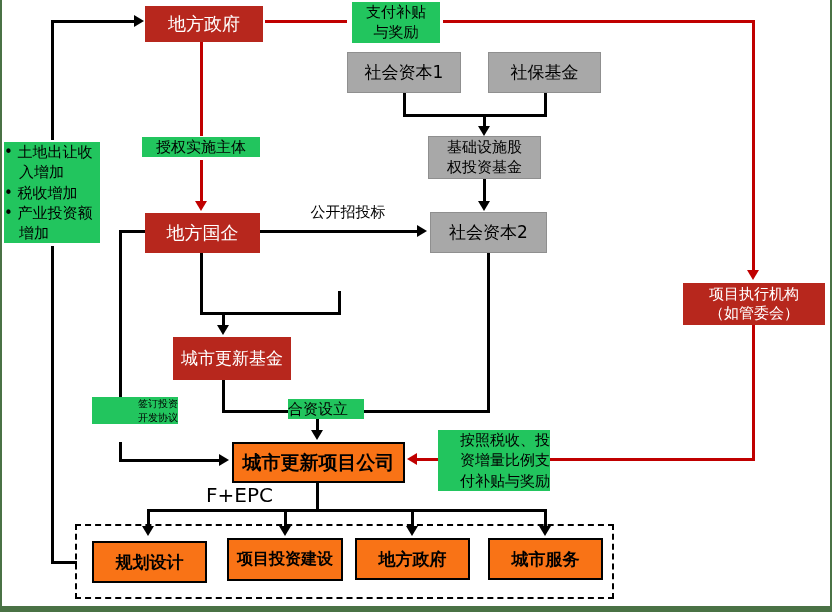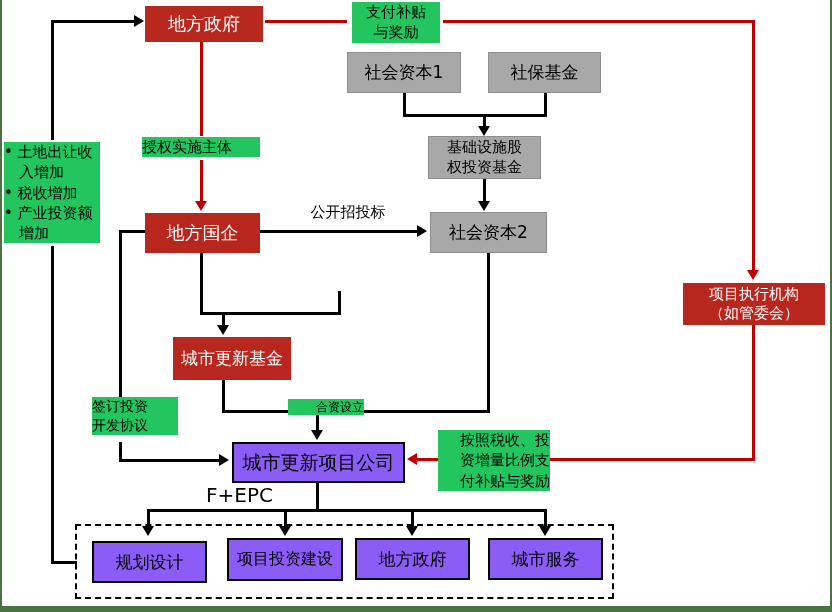--- a/index.html
+++ b/index.html
@@ -4,21 +4,21 @@
 <style>
   html,body{margin:0;padding:0;background:#fff;}
   #canvas{
     position:relative;width:832px;height:612px;background:#fff;overflow:hidden;
     font-family:"DejaVu Sans","Liberation Sans",sans-serif;color:#000;
   }
   .box{position:absolute;display:flex;align-items:center;justify-content:center;
        text-align:center;white-space:pre-line;line-height:1.3;box-sizing:border-box;}
   .red-box{background:#b7271d;color:#fff;}
   .gray-box{background:#a8a8a8;border:1px solid #8f8f8f;color:#000;}
-  .white-box{background:#8b5cf6;border:2px solid #000;color:#000;}
+  .white-box{background:#f97316;border:2px solid #000;color:#000;font-weight:bold;}
   .dashed-box{position:absolute;border:2px dashed #000;box-sizing:border-box;background:transparent;}
   .ln{position:absolute;background:#000;}
   .lnr{position:absolute;background:#c00000;}
   .tri{position:absolute;width:0;height:0;}
   .tri-r{border-top:6px solid transparent;border-bottom:6px solid transparent;border-left:10px solid #000;}
   .tri-d{border-left:6px solid transparent;border-right:6px solid transparent;border-top:10px solid #000;}
   .tri-d-red{border-left:6px solid transparent;border-right:6px solid transparent;border-top:10px solid #c00000;}
   .tri-l-red{border-top:6px solid transparent;border-bottom:6px solid transparent;border-right:10px solid #c00000;}
   .lbl{position:absolute;white-space:pre-line;line-height:1.35;color:#000;}
   .lbl.mask{background:#22c55e;}
@@ -126,25 +126,25 @@
 （如管委会）</div>
 
   <div class="dashed-box" style="left:75px;top:524px;width:539px;height:75px;"></div>
   <div class="box white-box" style="left:92px;top:541px;width:115px;height:42px;font-size:17px;">规划设计</div>
   <div class="box white-box" style="left:227px;top:538px;width:116px;height:43px;font-size:16px;">项目投资建设</div>
   <div class="box white-box" style="left:355px;top:538px;width:115px;height:42px;font-size:17px;">地方政府</div>
   <div class="box white-box" style="left:488px;top:538px;width:115px;height:42px;font-size:17px;">城市服务</div>
 
   <div class="lbl mask" style="left:352px;top:2px;width:88px;font-size:15px;text-align:center;">支付补贴
 与奖励</div>
-  <div class="lbl mask" style="left:142px;top:137px;width:118px;font-size:15px;">授权实施主体</div>
+  <div class="lbl mask" style="left:142px;top:137px;width:118px;font-size:15px;text-align:center;">授权实施主体</div>
   <div class="lbl" style="left:303px;top:202px;width:90px;font-size:15px;text-align:center;">公开招投标</div>
-  <div class="lbl mask" style="left:92px;top:397px;width:86px;font-size:14px;text-align:left;">签订投资
+  <div class="lbl mask" style="left:92px;top:397px;width:86px;font-size:10px;text-align:right;">签订投资
 开发协议</div>
-  <div class="lbl mask" style="left:288px;top:399px;width:76px;font-size:12px;text-align:right;">合资设立</div>
+  <div class="lbl mask" style="left:288px;top:399px;width:76px;font-size:15px;text-align:left;">合资设立</div>
   <div class="lbl" style="left:206px;top:482px;width:70px;font-size:20px;text-align:left;">F+EPC</div>
   <div class="lbl mask" style="left:438px;top:430px;width:112px;font-size:15px;text-align:right;">按照税收、投
 资增量比例支
 付补贴与奖励</div>
   <div class="lbl mask" style="left:4px;top:142px;width:96px;font-size:15px;text-align:left;">• 土地出让收
 　入增加
 • 税收增加
 • 产业投资额
 　增加</div>
 

